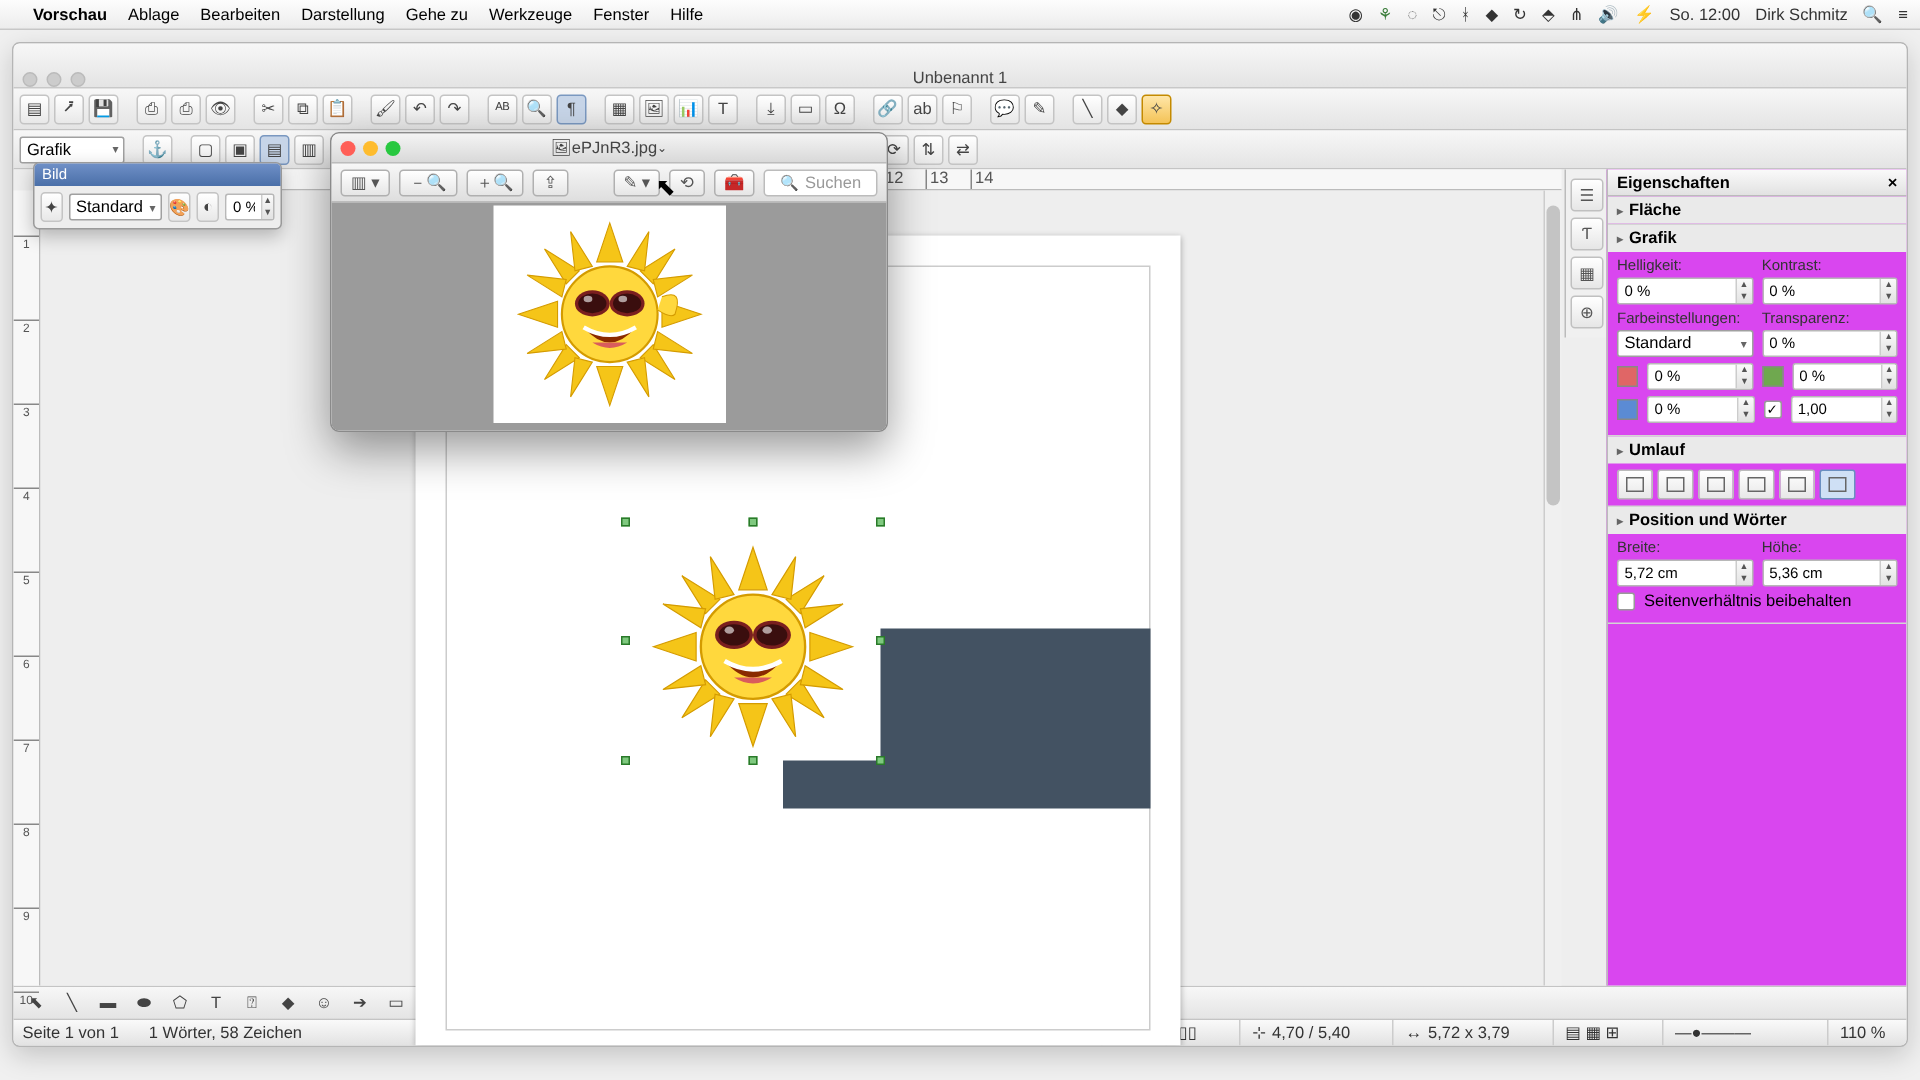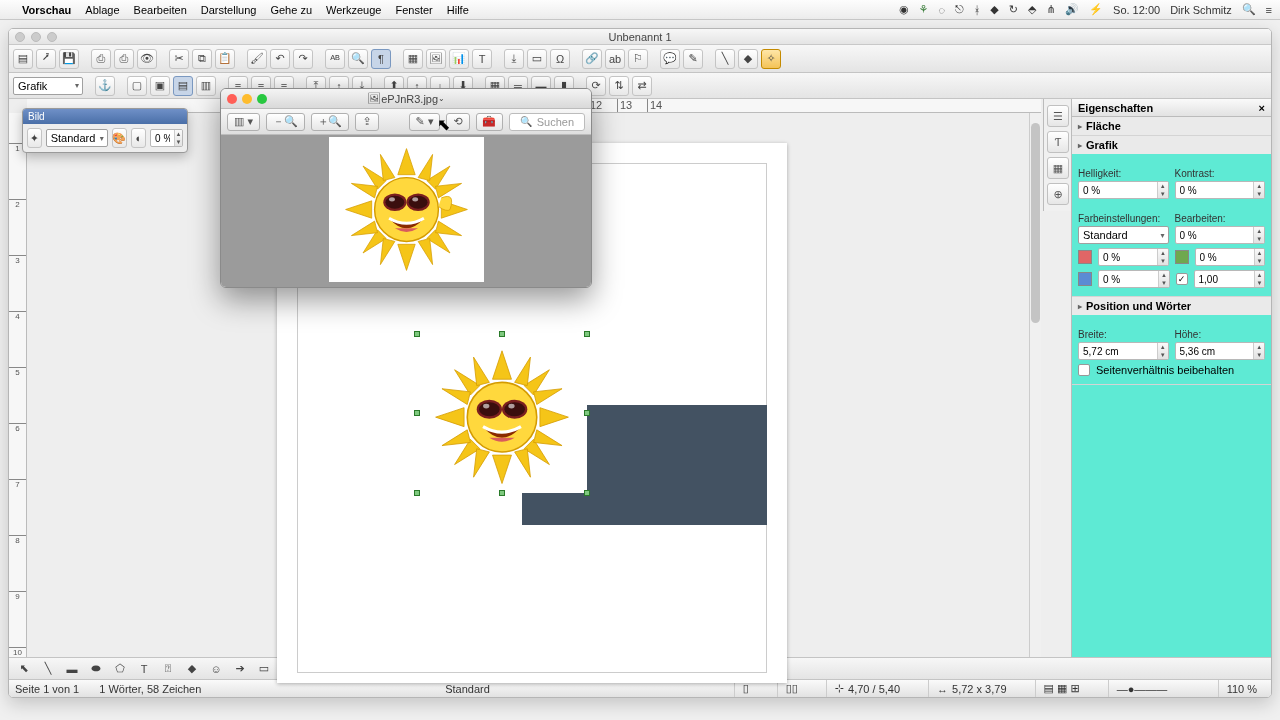--- a/index.html
+++ b/index.html
@@ -8,21 +8,21 @@
 
 .menubar { height: 20px; background: linear-gradient(#fdfdfd,#ececec); border-bottom: 1px solid #c8c8c8; display: flex; align-items: center; padding: 0 8px; justify-content: space-between; }
 .menubar-left, .menubar-right { display: flex; align-items: center; gap: 14px; }
 .menubar-left .apple { font-size: 14px; }
 .menubar-left .appname { font-weight: bold; }
 .menubar-right { gap: 10px; }
 .menubar-right span, .menubar-right svg { color: #333; }
 
 
 .appwin { position: absolute; left: 8px; top: 28px; right: 8px; bottom: 22px; background: #fff; border: 1px solid #b5b5b5; border-radius: 5px; box-shadow: 0 6px 18px rgba(0,0,0,.18); display: flex; flex-direction: column; overflow: hidden; }
-.titlebar { height: 16px; background: linear-gradient(#f7f7f7,#e4e4e4); border-bottom: 1px solid #c8c8c8; display: flex; align-items: center; justify-content: center; position: relative; font-size: 11px; color: #444; }
+.titlebar { height: 30px; background: linear-gradient(#f7f7f7,#e4e4e4); border-bottom: 1px solid #c8c8c8; display: flex; align-items: flex-end; justify-content: center; position: relative; font-size: 11px; color: #444; }
 .traffic { position: absolute; left: 6px; display: flex; gap: 6px; }
 .traffic span { width: 10px; height: 10px; border-radius: 50%; background: #ccc; border: 1px solid #bbb; }
 
 .toolbar { height: 28px; background: linear-gradient(#f7f7f7,#e4e4e4); border-bottom: 1px solid #c4c4c4; display: flex; align-items: center; padding: 0 4px; gap: 3px; }
 .tbtn { width: 20px; height: 20px; border: 1px solid #c4c4c4; background: linear-gradient(#fff,#e8e8e8); border-radius: 3px; display: flex; align-items: center; justify-content: center; color: #444; }
 .tbtn.active { background: #c7d5e8; border-color: #7a98c0; }
 .tbtn.hl { border-color: #c48a00; background: linear-gradient(#ffe6a8,#f4c357); }
 .tsep { width: 6px; }
 
 .toolbar2 { height: 26px; background: linear-gradient(#f7f7f7,#e4e4e4); border-bottom: 1px solid #c4c4c4; display: flex; align-items: center; padding: 0 4px; gap: 3px; }
@@ -36,29 +36,29 @@
 .ruler-v .tick { position: absolute; left: 0; right: 0; border-top: 1px solid #888; font-size: 8px; color: #555; text-align: center; }
 
 .canvas { position: absolute; left: 18px; top: 14px; right: 230px; bottom: 0; background: #eee; }
 .page { position: absolute; left: 250px; top: 30px; width: 510px; height: 540px; background: #fff; box-shadow: 0 1px 4px rgba(0,0,0,.3); }
 .margin-box { position: absolute; left: 20px; top: 20px; right: 20px; bottom: 10px; border: 1px solid #ccc; }
 .navy-rect { position: absolute; left: 245px; top: 262px; width: 245px; height: 120px; background: #435262; }
 .sun-embedded { position: absolute; left: 140px; top: 192px; width: 170px; height: 158px; background: #fff;  }
 .sel-handle { position: absolute; width: 6px; height: 6px; background: #7fc97f; border: 1px solid #2a7a2a; }
 
 
-.sidebar { position: absolute; right: 0; top: 0; bottom: 0; width: 200px; background: #5eead4; border-left: 1px solid #bbb; }
+.sidebar { position: absolute; right: 0; top: 0; bottom: 0; width: 200px; background: #d946ef; border-left: 1px solid #bbb; }
 .side-title { height: 18px; background: linear-gradient(#fafafa,#e2e2e2); border-bottom: 1px solid #bbb; padding: 2px 6px; font-weight: bold; font-size: 11px; display:flex; justify-content:space-between; align-items:center;}
 .side-sec { border-bottom: 1px solid #d4d4d4; font-size: 10px; }
 .side-sec-h { background: #eaeaea; padding: 3px 6px; font-weight: bold; display:flex; align-items:center; gap:4px;}
 .side-sec-h::before { content:"▸"; font-size:8px; color:#666;}
 .side-sec-b { padding: 4px 6px; }
 .side-row { display: flex; gap: 6px; margin-bottom: 4px; align-items: center; }
 .side-col { flex: 1; }
-.side-lbl { font-size: 10px; color: #333; margin-bottom: 2px; display: block; margin-top: 10px; }
+.side-lbl { font-size: 10px; color: #333; margin-bottom: 2px; display: block; }
 .spin { display: flex; align-items: center; border: 1px solid #b8b8b8; background: #fff; height: 18px; border-radius: 2px; overflow: hidden; }
 .spin input { border: 0; width: 100%; padding: 0 4px; font-size: 10px; outline: none; }
 .spin .sbtn { width: 12px; background: linear-gradient(#fafafa,#e2e2e2); border-left: 1px solid #ccc; height: 100%; display:flex; flex-direction:column;}
 .spin .sbtn span{flex:1; font-size:6px; text-align:center; line-height:8px; color:#555;}
 .wrap-btns { display: flex; gap: 3px; }
 .wrap-btn { width: 24px; height: 20px; border: 1px solid #bbb; background: linear-gradient(#fff,#e8e8e8); border-radius: 2px; display:flex; align-items:center; justify-content:center;}
 .wrap-btn.sel { background: #cfe0f5; border-color: #6a8fc0; }
 .sqico { width:12px; height:10px; border:1px solid #666; position:relative; }
 
 .side-tabs { position: absolute; right: 200px; top: 0; width: 28px; background: #f0f0f0; border-left: 1px solid #bbb; display:flex; flex-direction:column; gap:4px; padding:6px 3px;}
@@ -345,21 +345,21 @@
               </div>
           </div>
           <div class="side-row">
             <div class="side-col">
                 <span class="side-lbl">Farbeinstellungen:</span>
               <div class="combo" style="height:18px">
                   <span>Standard</span>
                 </div>
               </div>
             <div class="side-col">
-                <span class="side-lbl">Bearbeiten:</span>
+                <span class="side-lbl">Transparenz:</span>
               <div class="spin">
                   <input value="0 %" style="">
                   <div class="sbtn">
                     <span>▲</span>
                     <span>▼</span>
                   </div>
                 </div>
               </div>
           </div>
           <div class="side-row">
@@ -389,20 +389,47 @@
                   <span>▼</span>
                 </div>
               </div>
             <div class="chk" style="display:flex;align-items:center;justify-content:center;font-size:9px">✓</div>
             <div class="spin" style="flex:1">
                 <input value="1,00" style="">
                 <div class="sbtn">
                   <span>▲</span>
                   <span>▼</span>
                 </div>
+              </div>
+          </div>
+        </div>
+      </div>
+      <div class="side-sec">
+        <div class="side-sec-h">
+            <span>Umlauf</span>
+          </div>
+        <div class="side-sec-b">
+          <div class="wrap-btns">
+            <div class="wrap-btn">
+                <div class="sqico"></div>
+              </div>
+            <div class="wrap-btn">
+                <div class="sqico"></div>
+              </div>
+            <div class="wrap-btn">
+                <div class="sqico"></div>
+              </div>
+            <div class="wrap-btn">
+                <div class="sqico"></div>
+              </div>
+            <div class="wrap-btn">
+                <div class="sqico"></div>
+              </div>
+            <div class="wrap-btn sel">
+                <div class="sqico"></div>
               </div>
           </div>
         </div>
       </div>
       <div class="side-sec">
         <div class="side-sec-h">
             <span>Position und Wörter</span>
           </div>
         <div class="side-sec-b">
           <div class="side-row">

